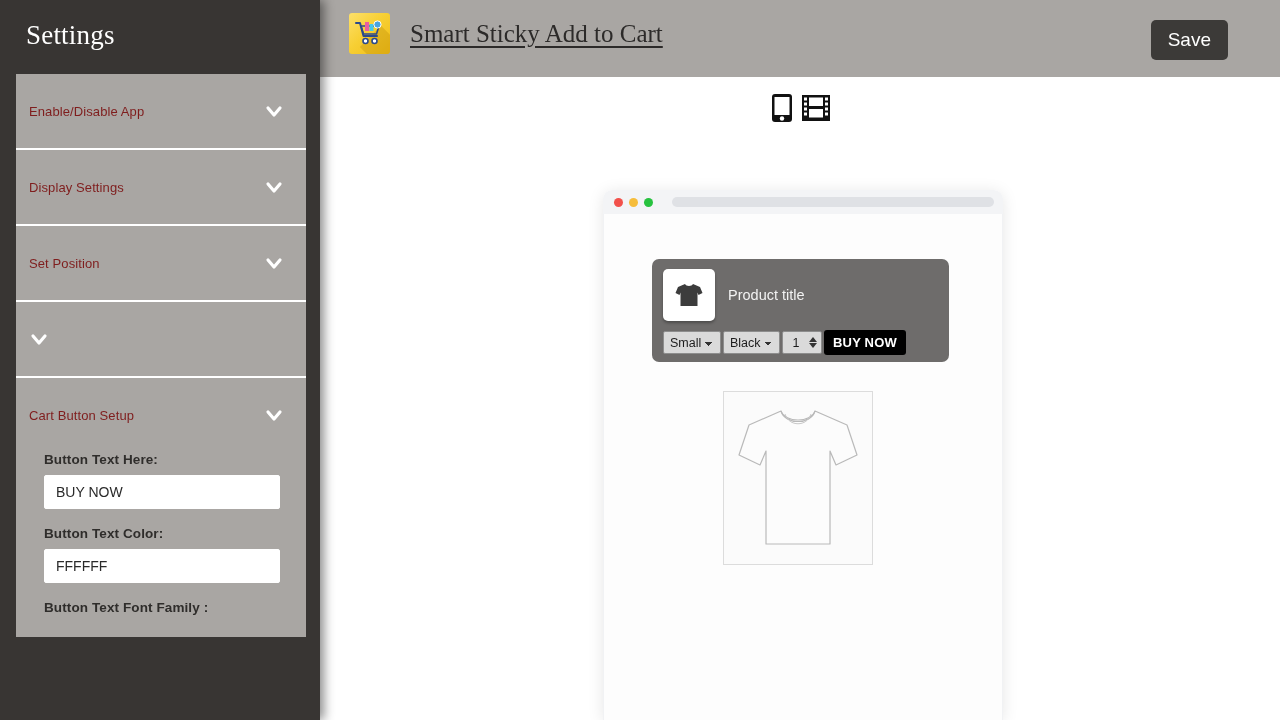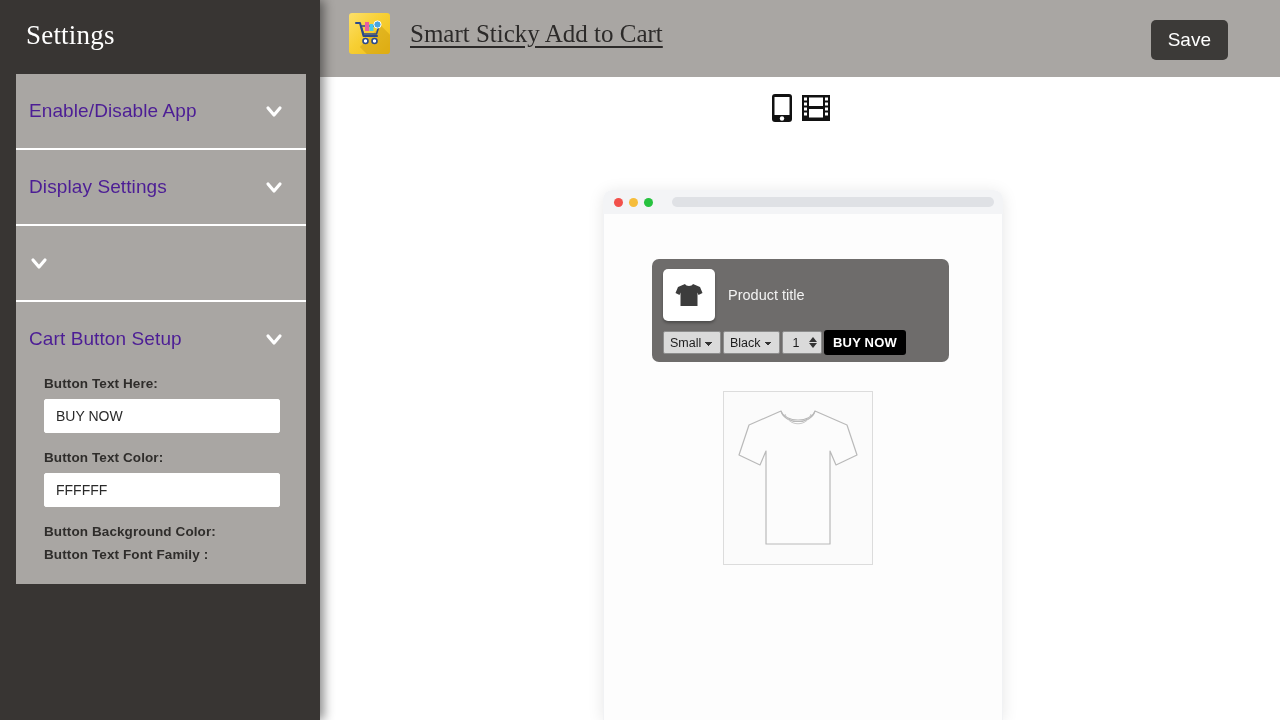--- a/index.html
+++ b/index.html
@@ -34,21 +34,21 @@
   .acc-section{background:#a9a6a3;position:relative;}
   .acc-section + .acc-section{border-top:2px solid #ffffff;}
   .acc-head{
     height:74px;
     display:flex;align-items:center;justify-content:space-between;
     padding:0 22px 0 13px;
     box-sizing:border-box;
     cursor:pointer;
   }
   .acc-title{
-    color:#4c1d95;font-size:19px;letter-spacing:.1px;
+    color:#7f1d1d;font-size:13px;letter-spacing:.1px;
   }
   .chev{
     width:20px;height:20px;display:block;
     color:#ffffff;
   }
   .chev svg{display:block;}
   .acc-body{
     padding:0 16px 14px 28px;
   }
   .field-label{
@@ -244,20 +244,30 @@
         <div class="acc-head">
           <span class="acc-title">Display Settings</span>
           <span class="chev">
             <svg width="20" height="20" viewBox="0 0 20 20">
                 <path d="M4 7 L10 14 L16 7" stroke="currentColor" stroke-width="3.2" fill="none" stroke-linecap="round" stroke-linejoin="round"></path>
               </svg>
           </span>
         </div>
       </section>
 
+      <section class="acc-section">
+        <div class="acc-head">
+          <span class="acc-title">Set Position</span>
+          <span class="chev">
+            <svg width="20" height="20" viewBox="0 0 20 20">
+                <path d="M4 7 L10 14 L16 7" stroke="currentColor" stroke-width="3.2" fill="none" stroke-linecap="round" stroke-linejoin="round"></path>
+              </svg>
+          </span>
+        </div>
+      </section>
 
       <section class="acc-section">
         <div class="acc-head">
           <span class="chev">
             <svg width="20" height="20" viewBox="0 0 20 20">
                 <path d="M4 7 L10 14 L16 7" stroke="currentColor" stroke-width="3.2" fill="none" stroke-linecap="round" stroke-linejoin="round"></path>
               </svg>
           </span>
         </div>
       </section>
@@ -272,21 +282,20 @@
           </span>
         </div>
         <div class="acc-body">
 
           <div class="field-label">Button Text Here:</div>
           <input class="field-input" value="BUY NOW" style="">
 
           <div class="field-label">Button Text Color:</div>
           <input class="field-input" value="FFFFFF" style="">
 
-          <div class="field-label">Button Background Color:</div>
 
           <div class="field-label">Button Text Font Family :</div>
         </div>
       </section>
 
     </div>
   </aside>
 
   <header id="header">
     <div id="brand">

